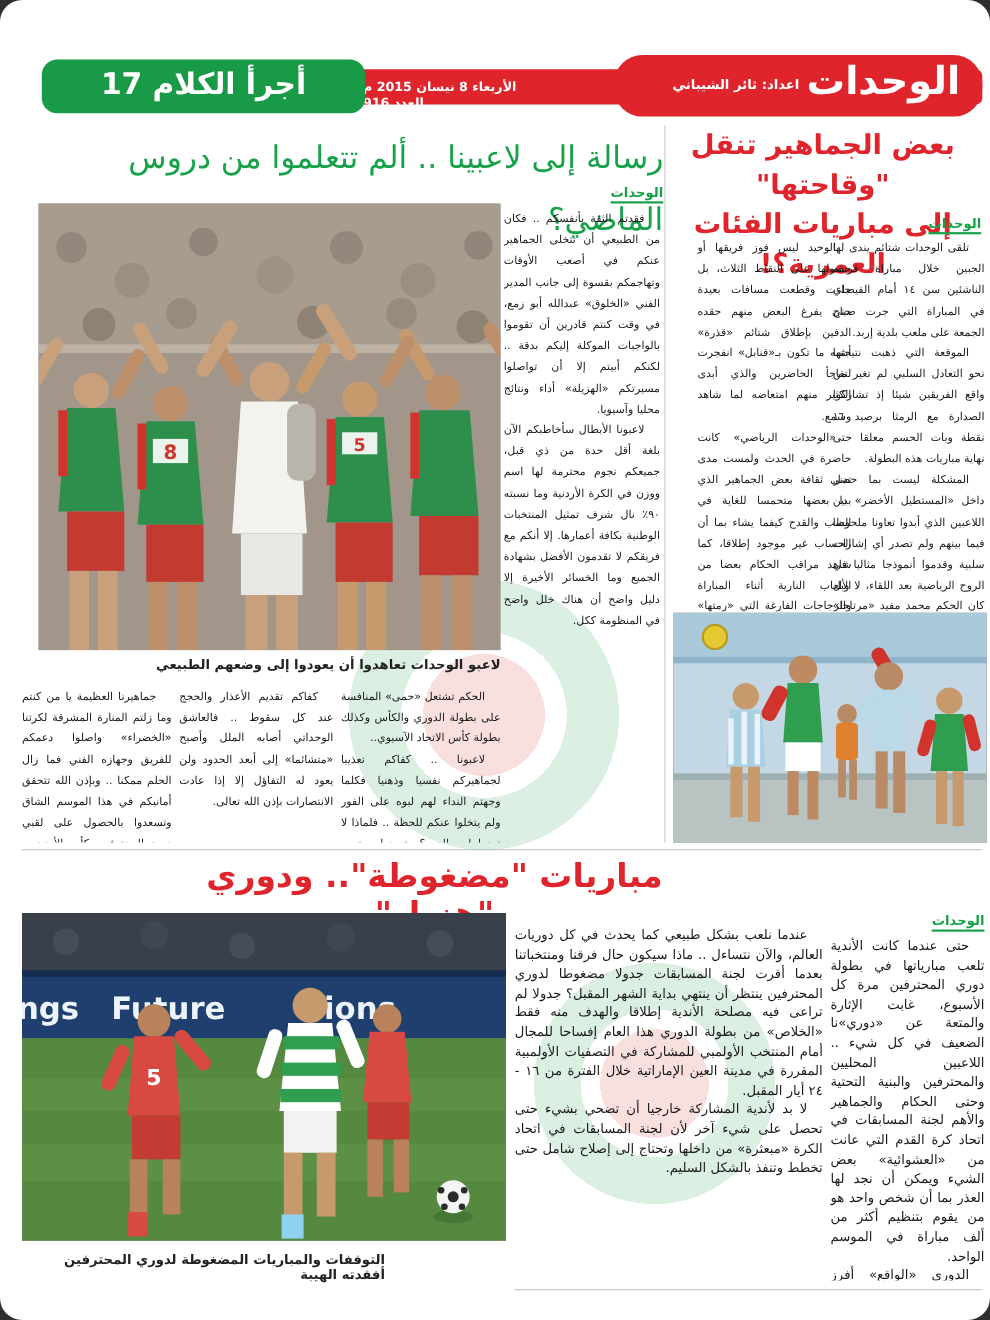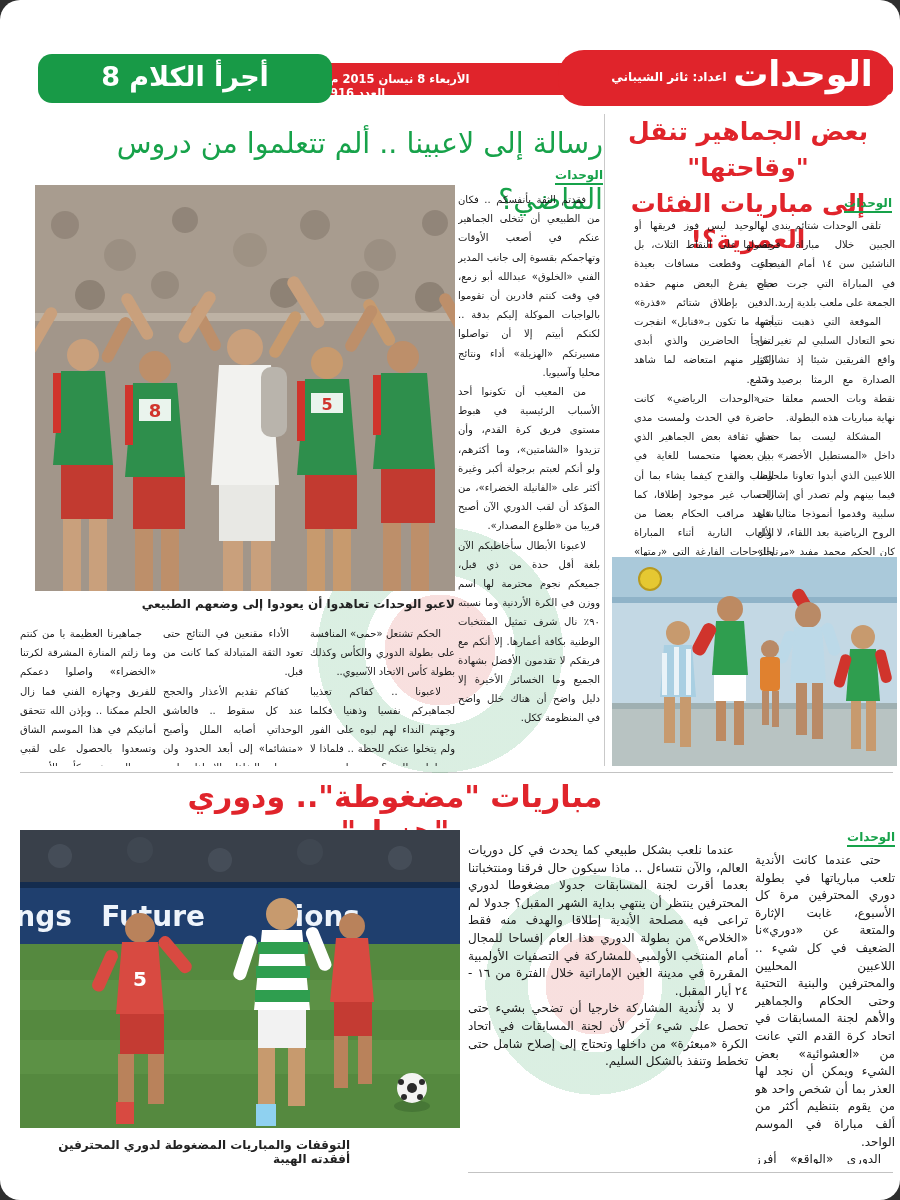--- a/index.html
+++ b/index.html
@@ -36,21 +36,21 @@
 
 <div class="page">
 
   <div class="abs strip"></div>
   <div class="abs date-issue">الأربعاء 8 نيسان 2015 م العدد 916</div>
   <div class="abs logo-box">
     <div class="abs logo-text">الوحدات</div>
     <div class="abs byline">اعداد: ثائر الشيباني</div>
   </div>
   <div class="abs green-box">
-    <div class="abs green-box-label">أجرأ الكلام 8</div>
+    <div class="abs green-box-label">أجرأ الكلام 17</div>
   </div>
 
   <div class="abs vrule" style="left:604px;top:114px;height:652px;"></div>
   <div class="abs hrule" style="left:20px;top:772px;width:873px;"></div>
   <div class="abs hrule" style="left:468px;top:1172px;width:425px;"></div>
 
   <div class="abs watermark" style="left:300px;top:510px;width:280px;height:280px;border-radius:50%;
        background:radial-gradient(circle at 50% 50%, #d43b35 0 28%, #ffffff 28% 38%, #1c9a4b 38% 62%, transparent 62%);"></div>
   <div class="abs watermark" style="left:470px;top:860px;width:250px;height:250px;border-radius:50%;
        background:radial-gradient(circle at 50% 50%, #d43b35 0 28%, #ffffff 28% 38%, #1c9a4b 38% 62%, transparent 62%);"></div>
@@ -207,29 +207,27 @@
           <rect x="90" y="200" width="8" height="60" fill="#d0342c"></rect>
         <rect x="262" y="196" width="8" height="60" fill="#d0342c"></rect>
           <rect x="338" y="190" width="8" height="60" fill="#d0342c"></rect>
       </g>
     </svg>
   </div>
   <div class="abs caption" style="left:35px;top:597px;width:420px;text-align:right;">لاعبو الوحدات تعاهدوا أن يعودوا إلى وضعهم الطبيعي</div>
 
   <div class="abs col" style="left:458px;top:190px;width:142px;height:574px;">
       <p>فقدتم الثقة بأنفسكم .. فكان من الطبيعي أن تتخلى الجماهير عنكم في أصعب الأوقات وتهاجمكم بقسوة إلى جانب المدير الفني «الخلوق» عبدالله أبو زمع، في وقت كنتم قادرين أن تقوموا بالواجبات الموكلة إليكم بدقة .. لكنكم أبيتم إلا أن تواصلوا مسيرتكم «الهزيلة» أداء ونتائج محليا وآسيويا.</p>
-      <p>من المعيب أن تكونوا أحد الأسباب الرئيسية في هبوط مستوى فريق كرة القدم، وأن تزيدوا «الشامتين»، وما أكثرهم، ولو أنكم لعبتم برجولة أكبر وغيرة أكثر على «الفانيلة الخضراء»، من المؤكد أن لقب الدوري الآن أصبح قريبا من «طلوع المصدار».</p>
       <p>لاعبونا الأبطال سأخاطبكم الآن بلغة أقل حدة من ذي قبل، جميعكم نجوم محترمة لها اسم ووزن في الكرة الأردنية وما نسبته ٩٠٪ نال شرف تمثيل المنتخبات الوطنية بكافة أعمارها. إلا أنكم مع فريقكم لا تقدمون الأفضل بشهادة الجميع وما الخسائر الأخيرة إلا دليل واضح أن هناك خلل واضح في المنظومة ككل.</p>
     </div>
   <div class="abs col" style="left:310px;top:624px;width:145px;height:142px;">
       <p>الحكم تشتعل «حمى» المنافسة على بطولة الدوري والكأس وكذلك بطولة كأس الاتحاد الآسيوي..</p>
       <p>لاعبونا .. كفاكم تعذيبا لجماهيركم نفسيا وذهنيا فكلما وجهتم النداء لهم لبوه على الفور ولم يتخلوا عنكم للحظة .. فلماذا لا تردوا لهم الدين؟ وتعودوا ممتعين في</p>
     </div>
   <div class="abs col" style="left:163px;top:624px;width:140px;height:142px;">
-      <p>الأداء مقنعين في النتائج حتى تعود الثقة المتبادلة كما كانت من قبل.</p>
       <p>كفاكم تقديم الأعذار والحجج عند كل سقوط .. فالعاشق الوحداتي أصابه الملل وأصبح «متشائما» إلى أبعد الحدود ولن يعود له التفاؤل إلا إذا عادت الانتصارات بإذن الله تعالى.</p>
     </div>
   <div class="abs col" style="left:20px;top:624px;width:136px;height:142px;">
       <p>جماهيرنا العظيمة يا من كنتم وما زلتم المنارة المشرقة لكرتنا «الخضراء» واصلوا دعمكم للفريق وجهازه الفني فما زال الحلم ممكنا .. وبإذن الله تتحقق أمانيكم في هذا الموسم الشاق وتسعدوا بالحصول على لقبي دوري المحترفين وكأس الأردن.</p>
     </div>
 
   <div class="abs hl-bottom">مباريات "مضغوطة".. ودوري "هزيل"</div>
   <div class="abs kicker" style="left:755px;top:830px;width:140px;"><span>الوحدات</span></div>
   <div class="abs col col-b" style="left:755px;top:852px;width:140px;height:312px;">
       <p>حتى عندما كانت الأندية تلعب مبارياتها في بطولة دوري المحترفين مرة كل الأسبوع، غابت الإثارة والمتعة عن «دوري»نا الضعيف في كل شيء .. اللاعبين المحليين والمحترفين والبنية التحتية وحتى الحكام والجماهير والأهم لجنة المسابقات في اتحاد كرة القدم التي عانت من «العشوائية» بعض الشيء ويمكن أن نجد لها العذر بما أن شخص واحد هو من يقوم بتنظيم أكثر من ألف مباراة في الموسم الواحد.</p>

